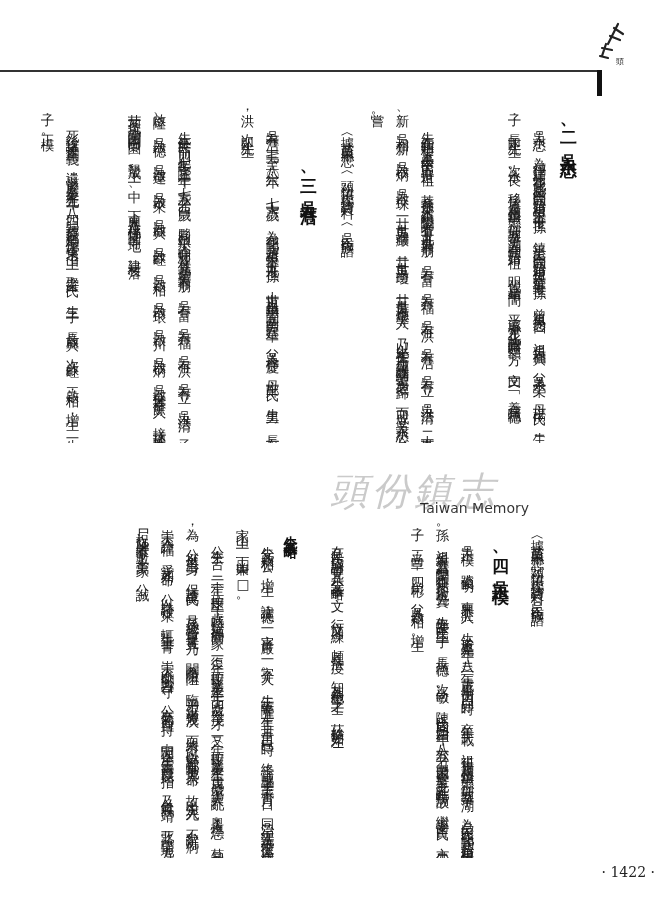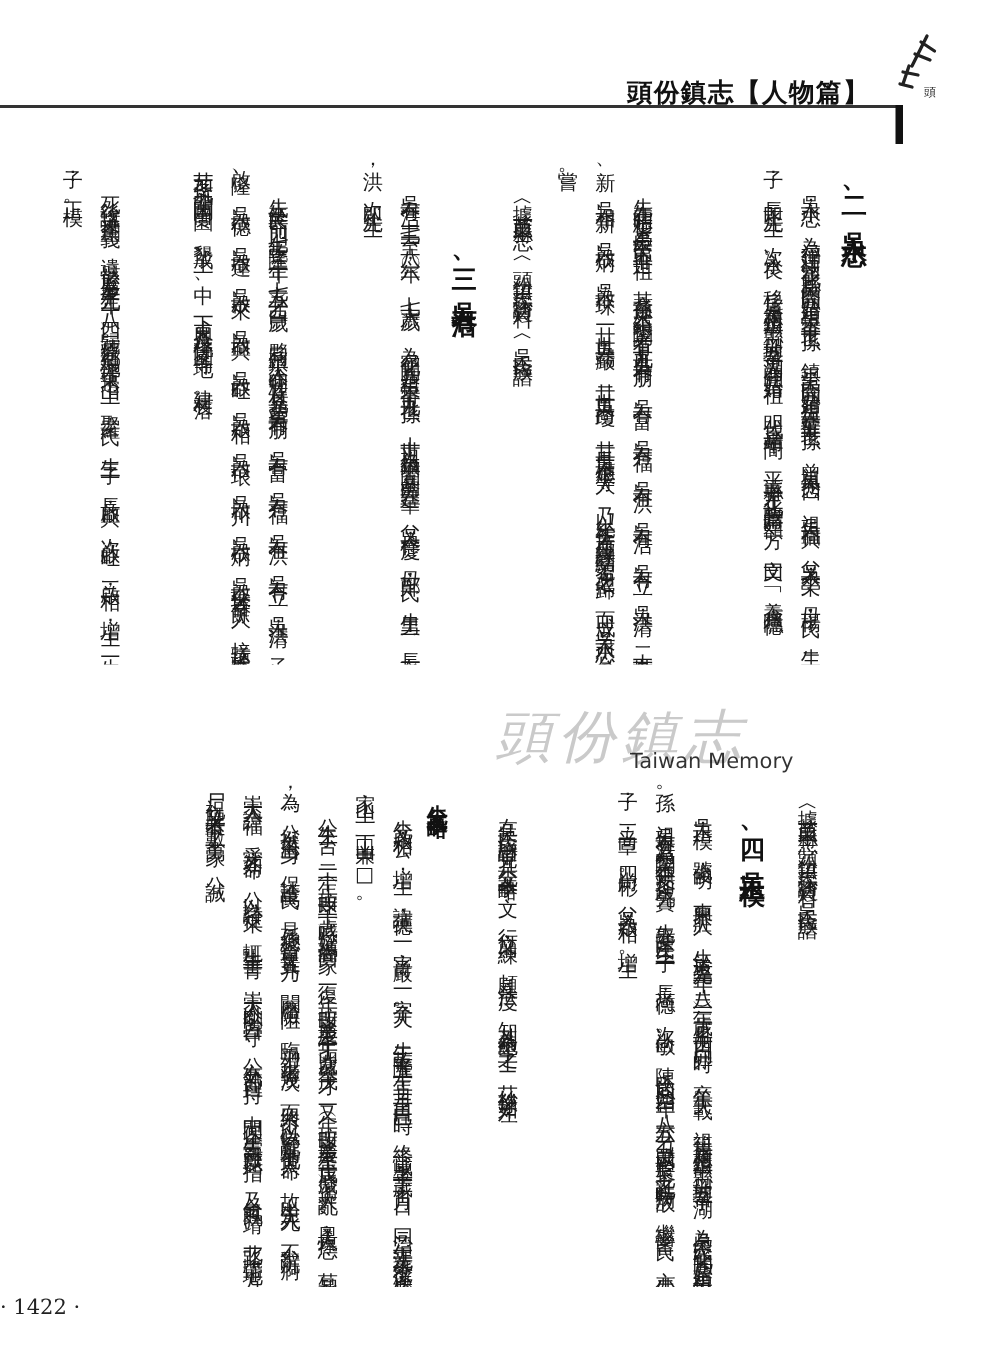--- a/index.html
+++ b/index.html
@@ -50,36 +50,35 @@
   .watermark {
     position:absolute; left:330px; top:466px; color:#b9b9b9; opacity:0.75;
     font-family: "DejaVu Serif", serif; font-size:38px; letter-spacing:4px;
     white-space:nowrap; font-style:italic;
   }
   .watermark-en {
     position:absolute; left:420px; top:500px; color:#000000; opacity:0.8;
     font-family: "DejaVu Sans", sans-serif; font-size:14px; white-space:nowrap;
   }
   .page-number {
-    position:absolute; top:864px; left:0; width:655px; text-align:left;
+    position:absolute; top:864px; left:0; width:655px; text-align:right;
     font-size:14px; color:#222;
   }
 </style>
 </head>
 <body>
 
 <div class="page">
 
   <div class="logo">
     <svg width="40" height="50" viewBox="0 0 40 50">
       <path d="M28 2 L18 22 M24 6 L33 12 M20 14 L30 18 M16 22 L12 34 M12 26 L22 28 M10 34 L18 36" stroke="#222" stroke-width="2.2" fill="none" stroke-linecap="round"></path>
       <text x="26" y="42" font-size="8" fill="#222" font-family="DejaVu Serif, serif">頭</text>
     </svg>
   </div>
-  <div class="header-title">頭份鎮志【人物篇】</div>
   <div class="header-rule"></div>
   <div class="header-bar"></div>
 
   <div class="vhead" style="top:118px; left:558px;">二、吳永忠</div>
   <div class="vblock" style="top:103px; left:440px; width:112px; height:340px;">　吳永忠，為福建汀州寧化縣吳氏開基始祖吳甯十世孫，鎮平吳氏開基始祖吳廷華五世孫。曾祖吳念四，祖吳福興，父吳子榮，母楊氏，生二子：長即先生，次永良。移居嘉應州鎮平縣三圳墟吾子湖為開基始祖。明代嘉靖年間，平遠縣尹王化敦贈匾額一方，文曰：「養貞隱德」。</div>
   <div class="vblock" style="top:103px; left:360px; width:80px; height:340px;">　先生在昭穆上為吳氏第五世祖，其裔孫來本鎮墾闢者有十九世吳有朋、吳有富、吳有福、吳有洪、吳有浩、吳有立、吳洪清，二十世吳標新、吳相新、吳啟炳、吳啟珠，廿一世吳端嚴，廿二世吳尚瓊，廿三世吳應煥等人。乃以先生作為血緣團結號召之依歸，而成立「吳永忠公嘗」。</div>
   <div class="vblock" style="top:125px; left:335px; width:25px; height:320px;">據〈苗栗縣志〉、〈頭份鎮志採訪資料〉、〈吳氏族譜〉</div>
 
   <div class="vhead" style="top:165px; left:298px;">三、吳有浩</div>
   <div class="vblock" style="top:103px; left:195px; width:90px; height:340px;">　吳有浩（一七三一至一八〇六年，七十六歲），為寧化開基祖吳甯十九世孫，十世祖為鎮平開基的吳廷華。父吳梓慶，母鄭氏，生男二：長有洪，次即先生。</div>

